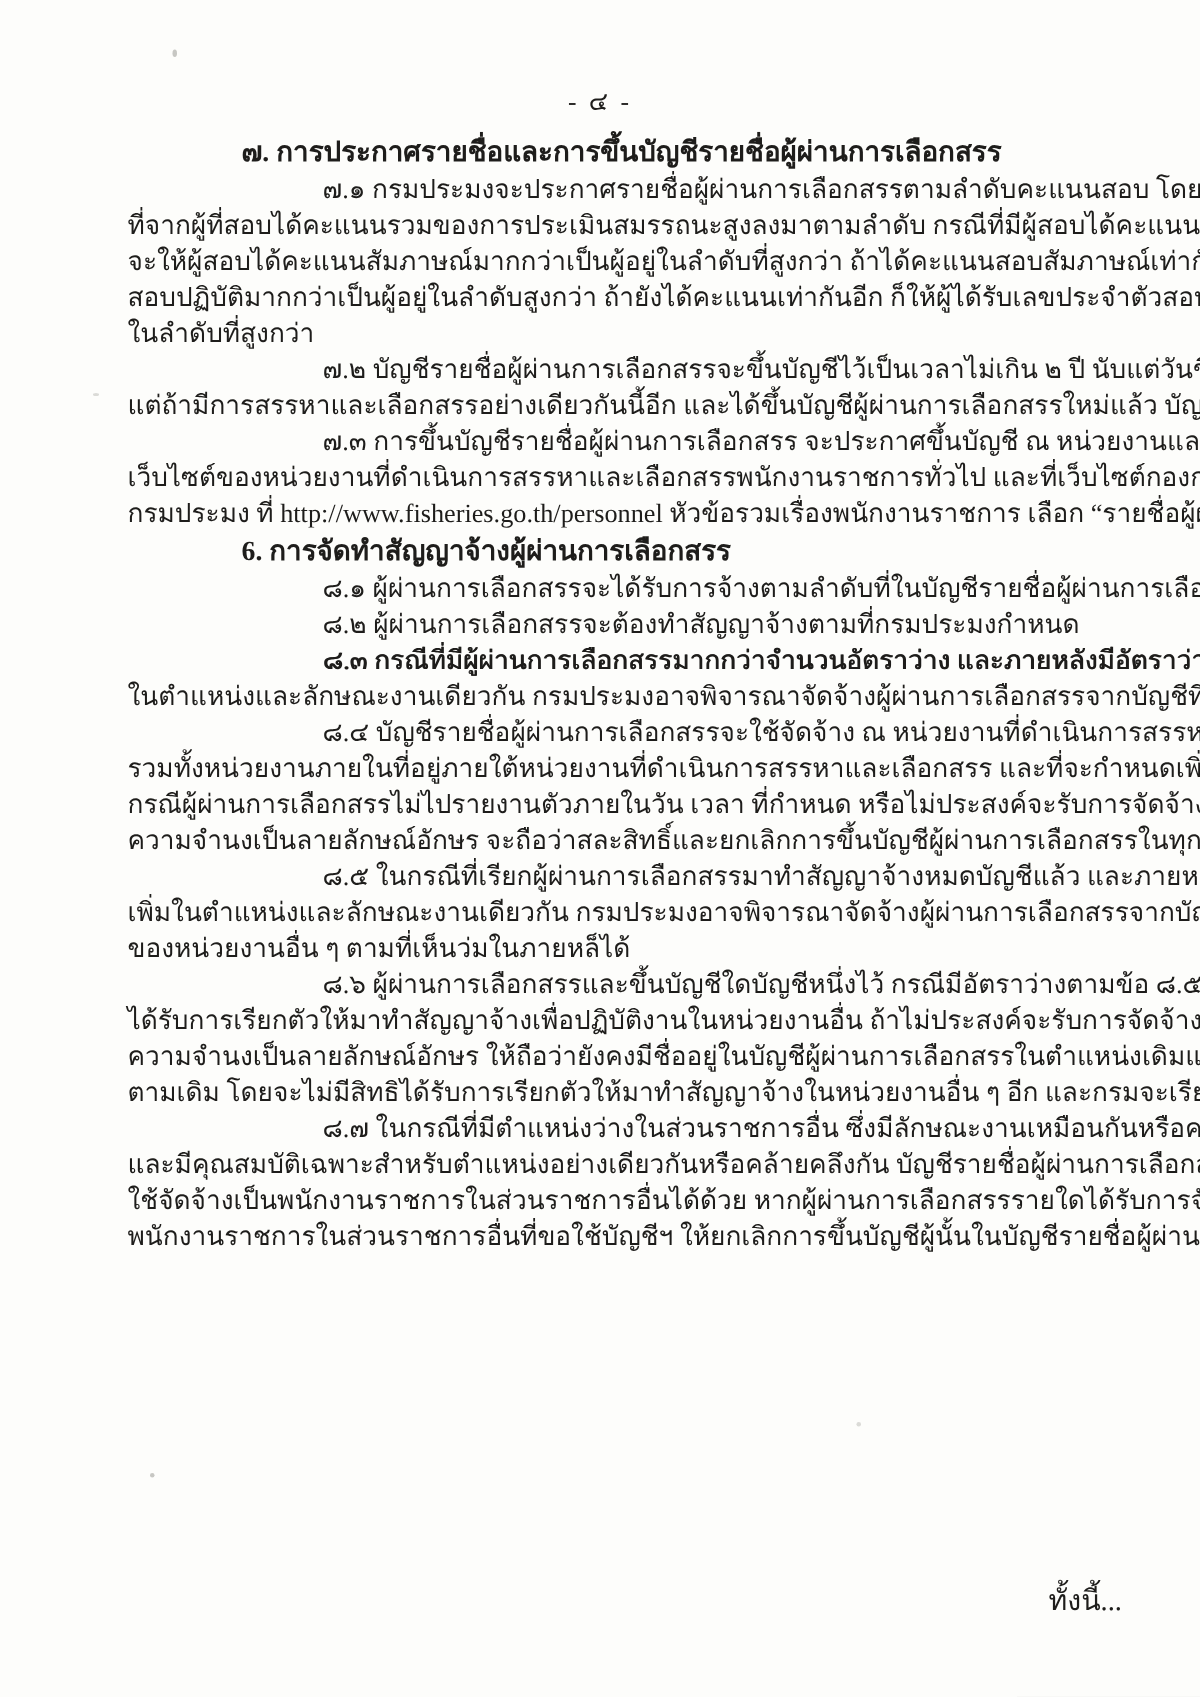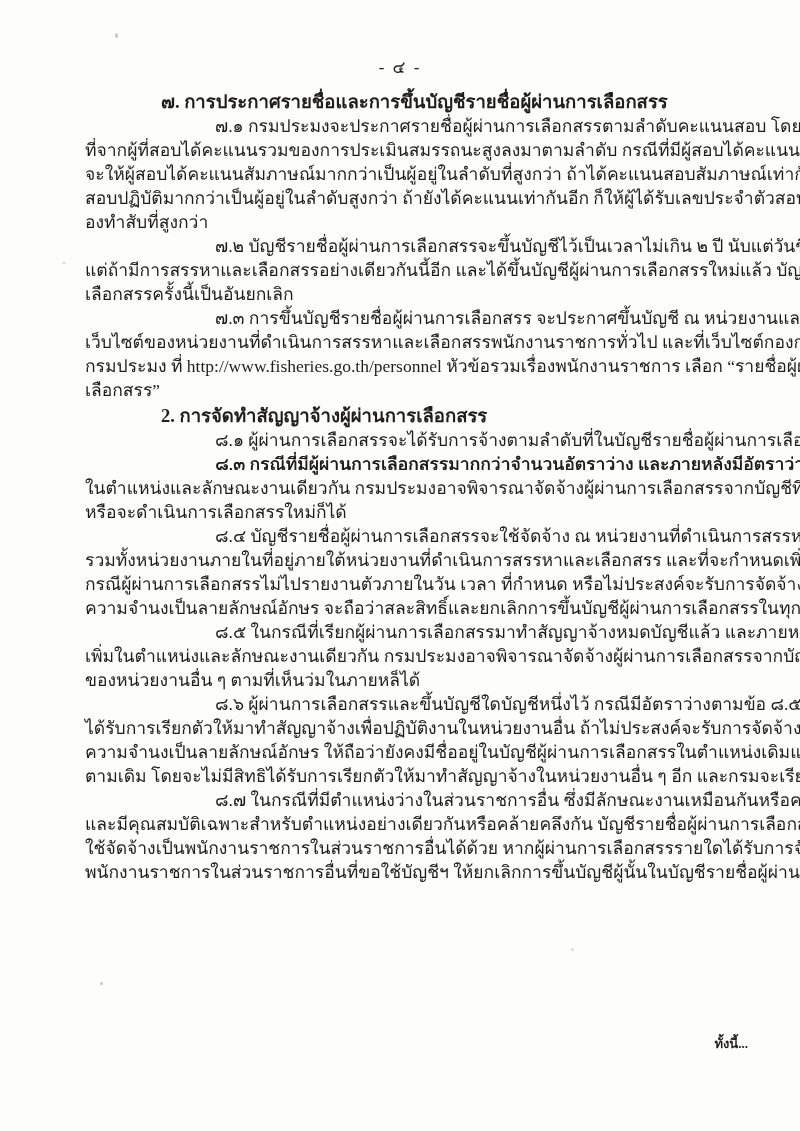--- a/index.html
+++ b/index.html
@@ -41,24 +41,23 @@
   }
   .line.first {
     padding-left: 130px;
   }
   .line.heavy {
     text-shadow: 0.6px 0 0 currentColor; 
   }
   .continuation {
     position: absolute;
     right: 52px;
-    top: 1032px;
-    font-size: 13px;
+    top: 1056px;
+    font-size: 19px;
     line-height: 24px;
-    font-weight: bold;
   }
   
   .speck {
     position: absolute;
     background: #9a9a96;
     border-radius: 50%;
     opacity: 0.55;
   }
   .speck.s1 { left: 115px; top: 33px;  width: 3px; height: 5px; }
   .speck.s2 { left: 100px; top: 982px; width: 3px; height: 3px; }
@@ -76,41 +75,41 @@
 
   <div class="page-number">- ๔ -</div>
 
   <div class="content">
       <div class="heading">๗. การประกาศรายชื่อและการขึ้นบัญชีรายชื่อผู้ผ่านการเลือกสรร</div>
       <div class="para">
         <div class="line first">๗.๑ กรมประมงจะประกาศรายชื่อผู้ผ่านการเลือกสรรตามลำดับคะแนนสอบ โดยจะเรียงลำดับ</div>
         <div class="line">ที่จากผู้ที่สอบได้คะแนนรวมของการประเมินสมรรถนะสูงลงมาตามลำดับ กรณีที่มีผู้สอบได้คะแนนรวมเท่ากัน</div>
         <div class="line">จะให้ผู้สอบได้คะแนนสัมภาษณ์มากกว่าเป็นผู้อยู่ในลำดับที่สูงกว่า ถ้าได้คะแนนสอบสัมภาษณ์เท่ากันให้ผู้ได้คะแนน</div>
         <div class="line">สอบปฏิบัติมากกว่าเป็นผู้อยู่ในลำดับสูงกว่า ถ้ายังได้คะแนนเท่ากันอีก ก็ให้ผู้ได้รับเลขประจำตัวสอบก่อนเป็นผู้อยู่</div>
-        <div class="line">องทำสับที่สูงกว่า</div>
+        <div class="line">ในลำดับที่สูงกว่า</div>
       </div>
       <div class="para">
         <div class="line first">๗.๒ บัญชีรายชื่อผู้ผ่านการเลือกสรรจะขึ้นบัญชีไว้เป็นเวลาไม่เกิน ๒ ปี นับแต่วันขึ้นบัญชี</div>
         <div class="line">แต่ถ้ามีการสรรหาและเลือกสรรอย่างเดียวกันนี้อีก และได้ขึ้นบัญชีผู้ผ่านการเลือกสรรใหม่แล้ว บัญชีผู้ผ่านการ</div>
-        <div class="line">เลือกสรรครั้งนี้เป็นอันยกเลิก</div>
       </div>
       <div class="para">
         <div class="line first">๗.๓  การขึ้นบัญชีรายชื่อผู้ผ่านการเลือกสรร จะประกาศขึ้นบัญชี ณ หน่วยงานและหรือทาง</div>
         <div class="line">เว็บไซต์ของหน่วยงานที่ดำเนินการสรรหาและเลือกสรรพนักงานราชการทั่วไป และที่เว็บไซต์กองการเจ้าหน้าที่</div>
         <div class="line">กรมประมง ที่ http://www.fisheries.go.th/personnel หัวข้อรวมเรื่องพนักงานราชการ เลือก “รายชื่อผู้ผ่านการ</div>
-        <div class="line">เลือกสรร”</div>
       </div>
-      <div class="heading">2. การจัดทำสัญญาจ้างผู้ผ่านการเลือกสรร</div>
+      <div class="heading">6. การจัดทำสัญญาจ้างผู้ผ่านการเลือกสรร</div>
       <div class="para">
         <div class="line first">๘.๑ ผู้ผ่านการเลือกสรรจะได้รับการจ้างตามลำดับที่ในบัญชีรายชื่อผู้ผ่านการเลือกสรร</div>
       </div>
       <div class="para">
+        <div class="line first">๘.๒ ผู้ผ่านการเลือกสรรจะต้องทำสัญญาจ้างตามที่กรมประมงกำหนด</div>
+      </div>
+      <div class="para">
         <div class="line first heavy">๘.๓ กรณีที่มีผู้ผ่านการเลือกสรรมากกว่าจำนวนอัตราว่าง และภายหลังมีอัตราว่างเพิ่ม</div>
         <div class="line">ในตำแหน่งและลักษณะงานเดียวกัน กรมประมงอาจพิจารณาจัดจ้างผู้ผ่านการเลือกสรรจากบัญชีที่เหลืออยู่ดังกล่าว</div>
-        <div class="line">หรือจะดำเนินการเลือกสรรใหม่ก็ได้</div>
       </div>
       <div class="para">
         <div class="line first">๘.๔ บัญชีรายชื่อผู้ผ่านการเลือกสรรจะใช้จัดจ้าง ณ หน่วยงานที่ดำเนินการสรรหาและเลือกสรร</div>
         <div class="line">รวมทั้งหน่วยงานภายในที่อยู่ภายใต้หน่วยงานที่ดำเนินการสรรหาและเลือกสรร และที่จะกำหนดเพิ่มในภายหลัง</div>
         <div class="line">กรณีผู้ผ่านการเลือกสรรไม่ไปรายงานตัวภายในวัน เวลา ที่กำหนด หรือไม่ประสงค์จะรับการจัดจ้างและได้แจ้ง</div>
         <div class="line">ความจำนงเป็นลายลักษณ์อักษร จะถือว่าสละสิทธิ์และยกเลิกการขึ้นบัญชีผู้ผ่านการเลือกสรรในทุกกรณี</div>
       </div>
       <div class="para">
         <div class="line first">๘.๕ ในกรณีที่เรียกผู้ผ่านการเลือกสรรมาทำสัญญาจ้างหมดบัญชีแล้ว และภายหลังมีอัตราว่าง</div>
         <div class="line">เพิ่มในตำแหน่งและลักษณะงานเดียวกัน กรมประมงอาจพิจารณาจัดจ้างผู้ผ่านการเลือกสรรจากบัญชีใดบัญชีหนึ่ง</div>

